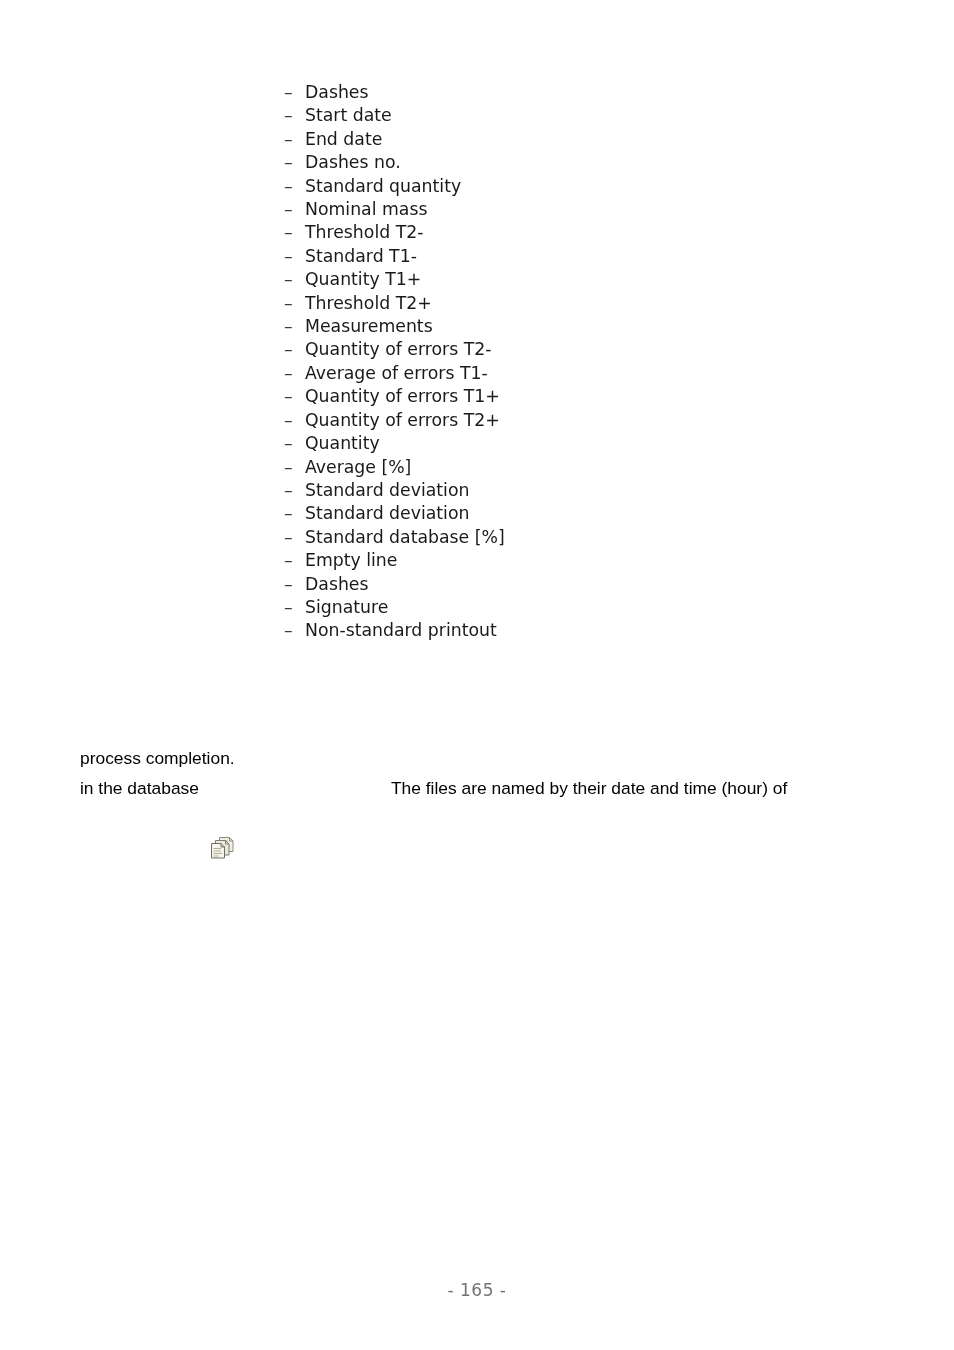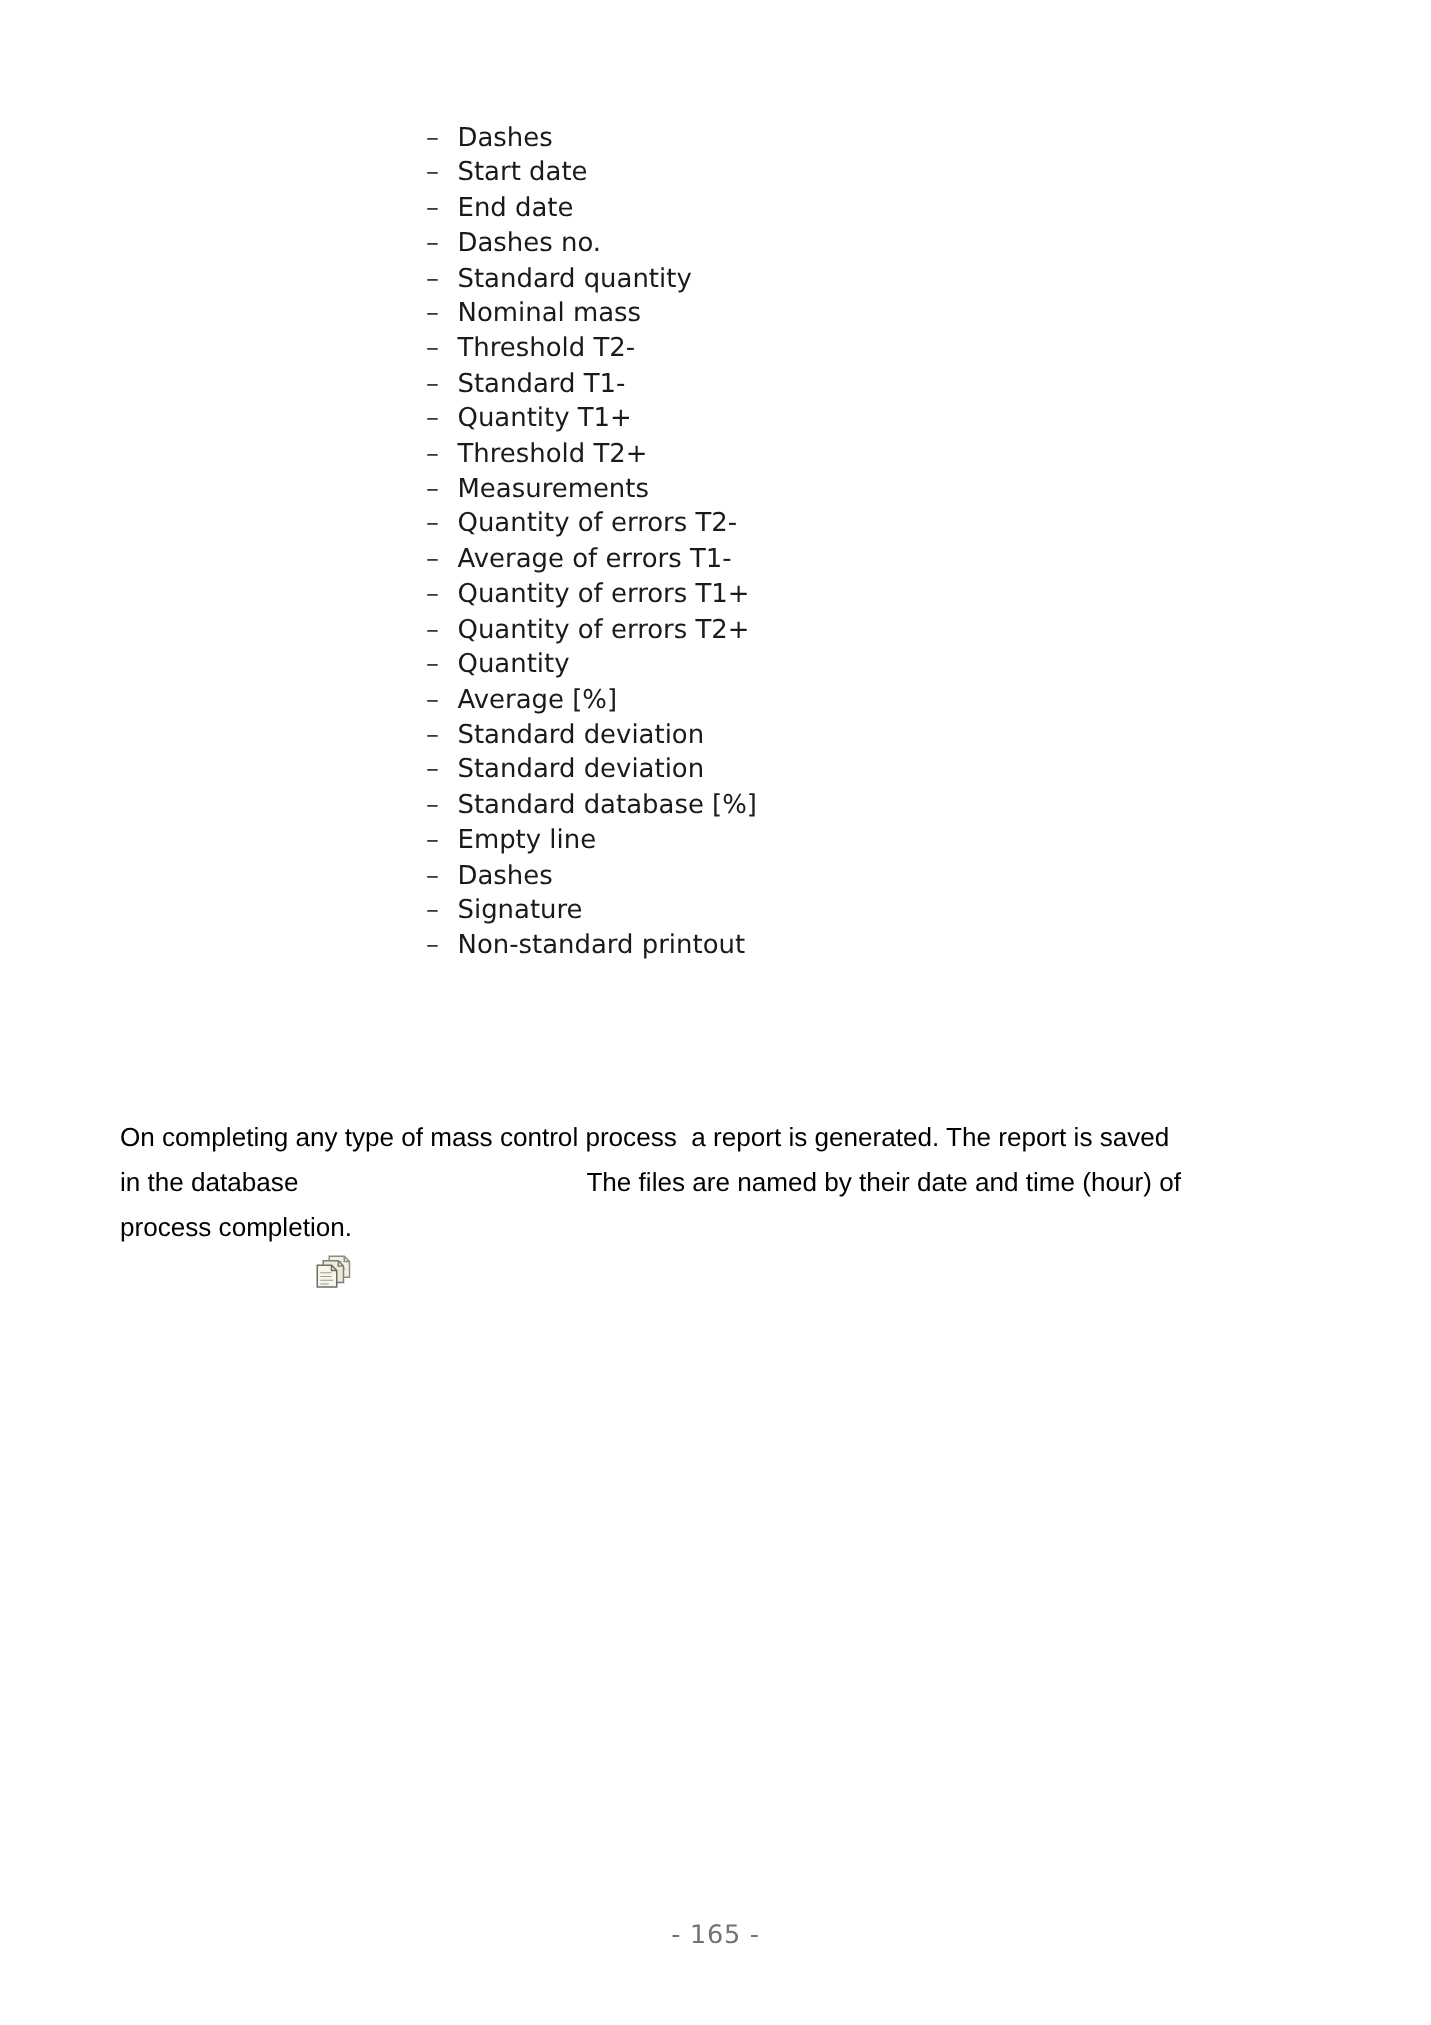--- a/index.html
+++ b/index.html
@@ -201,21 +201,21 @@
       <span class="dash">–</span>
       <span class="item-label">Signature</span>
     </li>
     <li>
       <span class="dash">–</span>
       <span class="item-label">Non-standard printout</span>
     </li>
   </ul>
 
   <div class="body-para">
-    <span class="para-line">On completing any type of mass control process  a report is generated. The report is saved</span>
+    <span class="para-line">process completion.</span>
     <span class="para-line l2">
       <span>in the database</span>
       <span class="doc-icon">
         <svg width="26" height="24" viewBox="0 0 26 24" xmlns="http://www.w3.org/2000/svg">
 
           <path d="M10.5 1.5 H20.5 L24 5 V15.5 H10.5 Z" fill="#f2f0e4" stroke="#8c8c82" stroke-width="1"></path>
           <path d="M20.5 1.5 V5 H24" fill="none" stroke="#8c8c82" stroke-width="1"></path>
           <line x1="12.5" y1="5" x2="19" y2="5" stroke="#a8a89c" stroke-width="0.8"></line>
           <line x1="12.5" y1="7.5" x2="19" y2="7.5" stroke="#a8a89c" stroke-width="0.8"></line>
           <line x1="12.5" y1="10" x2="21.5" y2="10" stroke="#a8a89c" stroke-width="0.8"></line>
@@ -227,18 +227,17 @@
           <path d="M12 7.5 V11 H15.5" fill="none" stroke="#6e6e64" stroke-width="1"></path>
           <line x1="4.5" y1="12.5" x2="12" y2="12.5" stroke="#9b9b90" stroke-width="0.8"></line>
           <line x1="4.5" y1="15" x2="12" y2="15" stroke="#9b9b90" stroke-width="0.8"></line>
           <line x1="4.5" y1="17.5" x2="13" y2="17.5" stroke="#9b9b90" stroke-width="0.8"></line>
           <line x1="4.5" y1="20" x2="10" y2="20" stroke="#9b9b90" stroke-width="0.8"></line>
         </svg>
       </span>
       <span class="gap-after-icon"></span>
       <span>The files are named by their date and time (hour) of</span>
     </span>
-    <span class="para-line">process completion.</span>
   </div>
 
   <div class="page-number">- 165 -</div>
 
 </div>
 
 </body></html>

